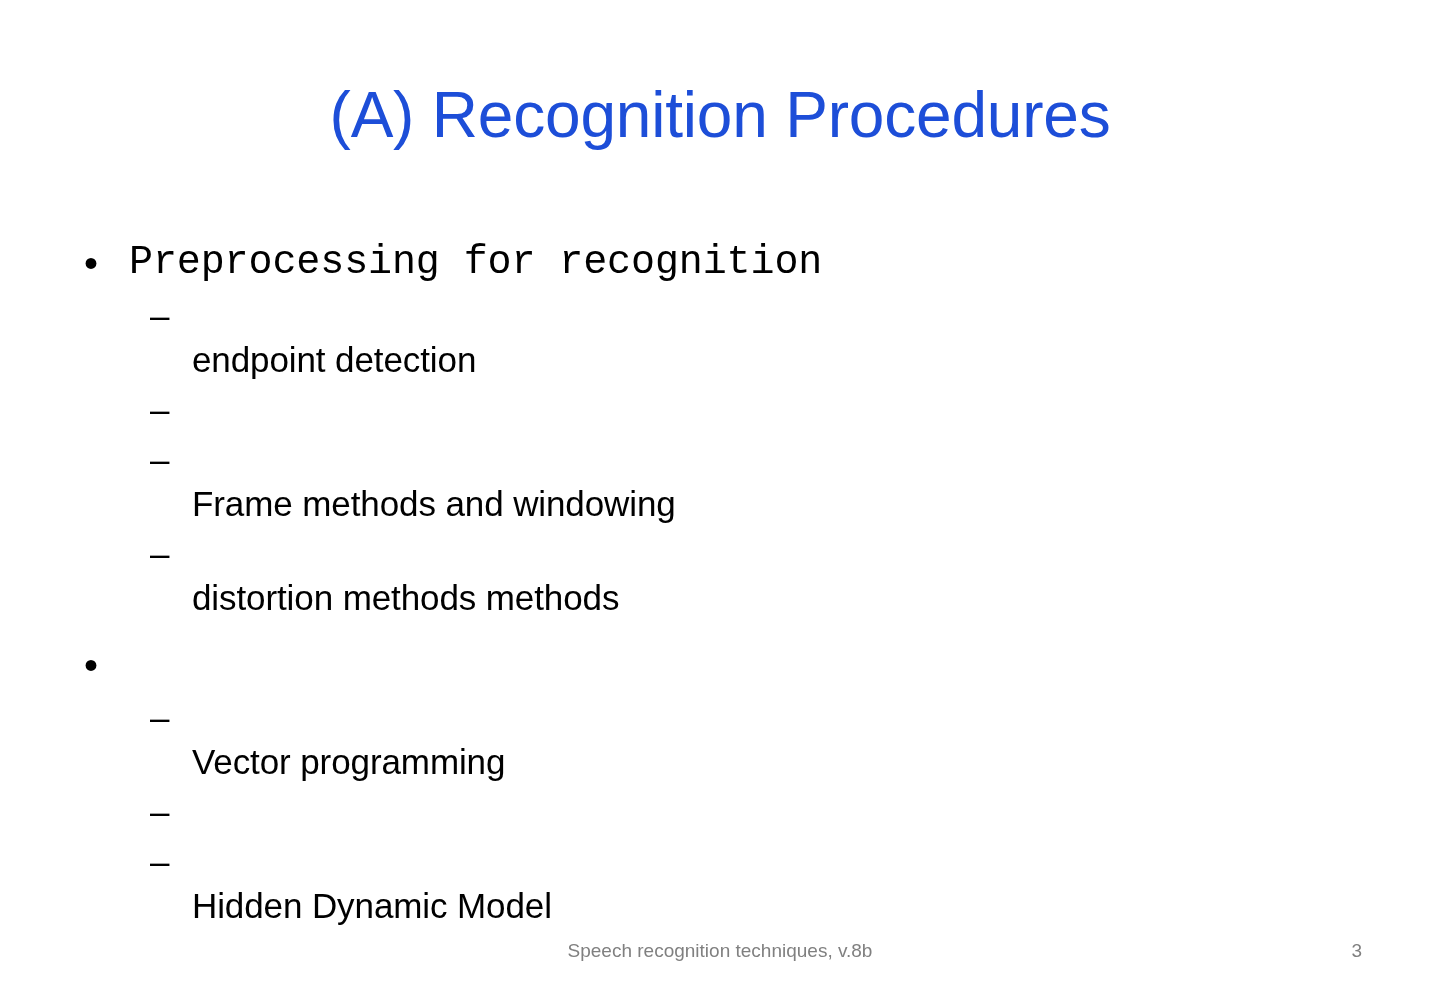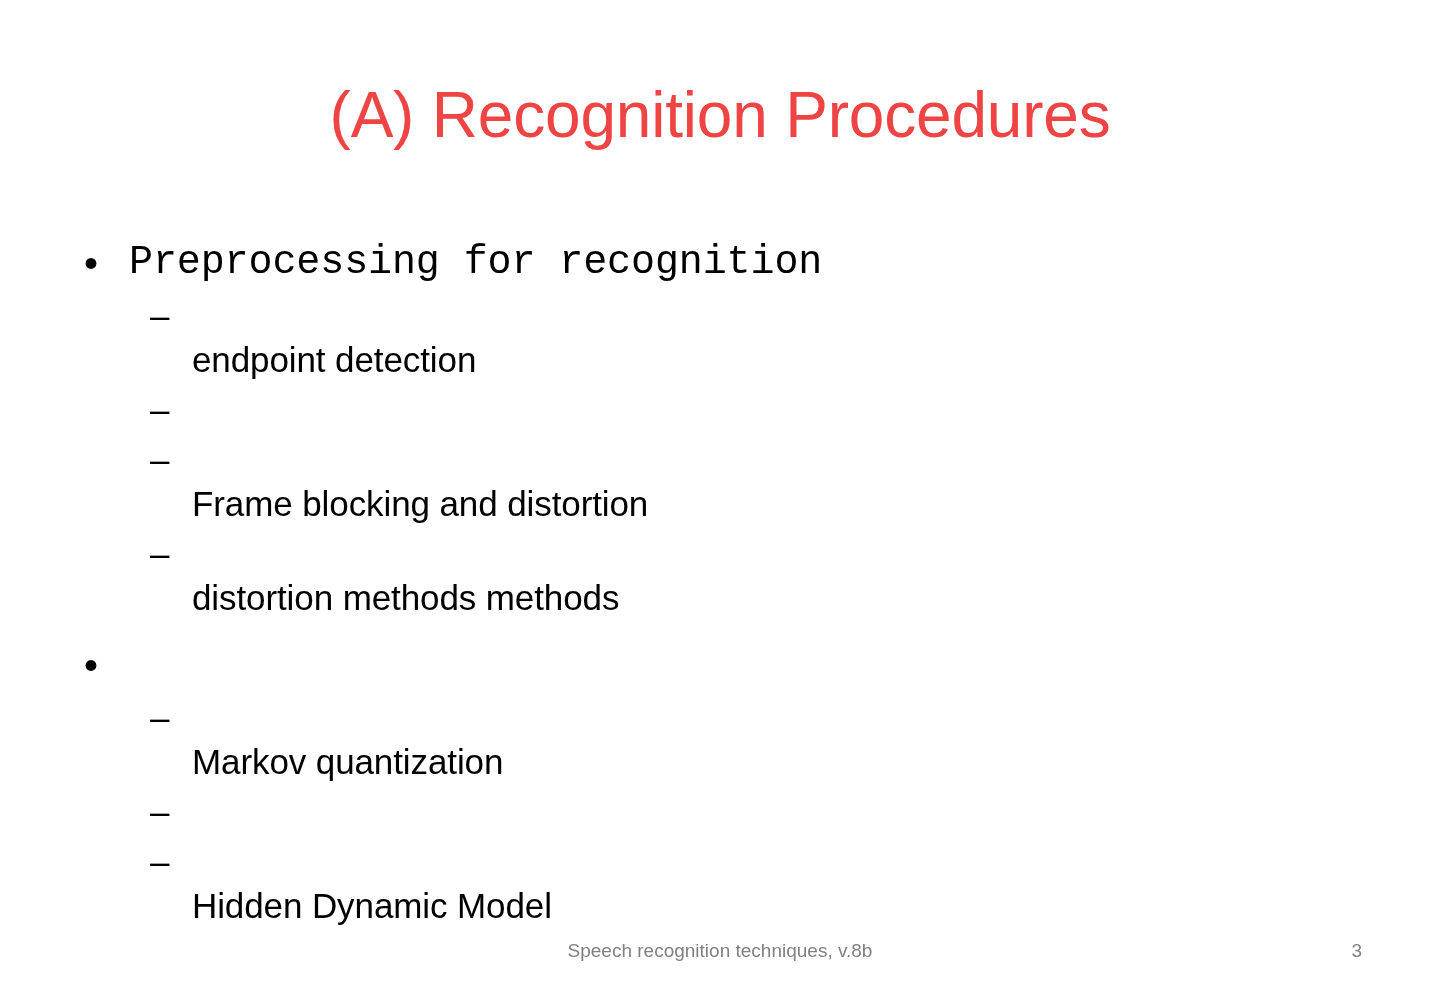--- a/index.html
+++ b/index.html
@@ -26,21 +26,21 @@
   
   .slide-title {
     position: absolute;
     left: 60px;
     top: 78px;
     width: 1320px;
     text-align: center;
     font-size: 64px;
     line-height: 1.16;
     font-weight: 400;
-    color: #ef4444;
+    color: #1d4ed8;
     letter-spacing: -0.2px;
     white-space: nowrap;
   }
 
   
   .body-area {
     position: absolute;
     left: 0;
     top: 236px;
     width: 1440px;
@@ -153,35 +153,35 @@
       <span class="marker">–</span>
       <span class="bullet-text">endpoint detection</span>
     </div>
 
     <div class="bullet-row level2">
       <span class="marker">–</span>
     </div>
 
     <div class="bullet-row level2">
       <span class="marker">–</span>
-      <span class="bullet-text">Frame blocking and distortion</span>
+      <span class="bullet-text">Frame methods and windowing</span>
     </div>
 
     <div class="bullet-row level2">
       <span class="marker">–</span>
       <span class="bullet-text">distortion methods methods</span>
     </div>
 
     <div class="bullet-row level1 gap-before">
       <span class="marker">•</span>
     </div>
 
     <div class="bullet-row level2">
       <span class="marker">–</span>
-      <span class="bullet-text">Markov quantization</span>
+      <span class="bullet-text">Vector programming</span>
     </div>
 
     <div class="bullet-row level2">
       <span class="marker">–</span>
     </div>
 
     <div class="bullet-row level2">
       <span class="marker">–</span>
       <span class="bullet-text">Hidden Dynamic Model</span>
     </div>

